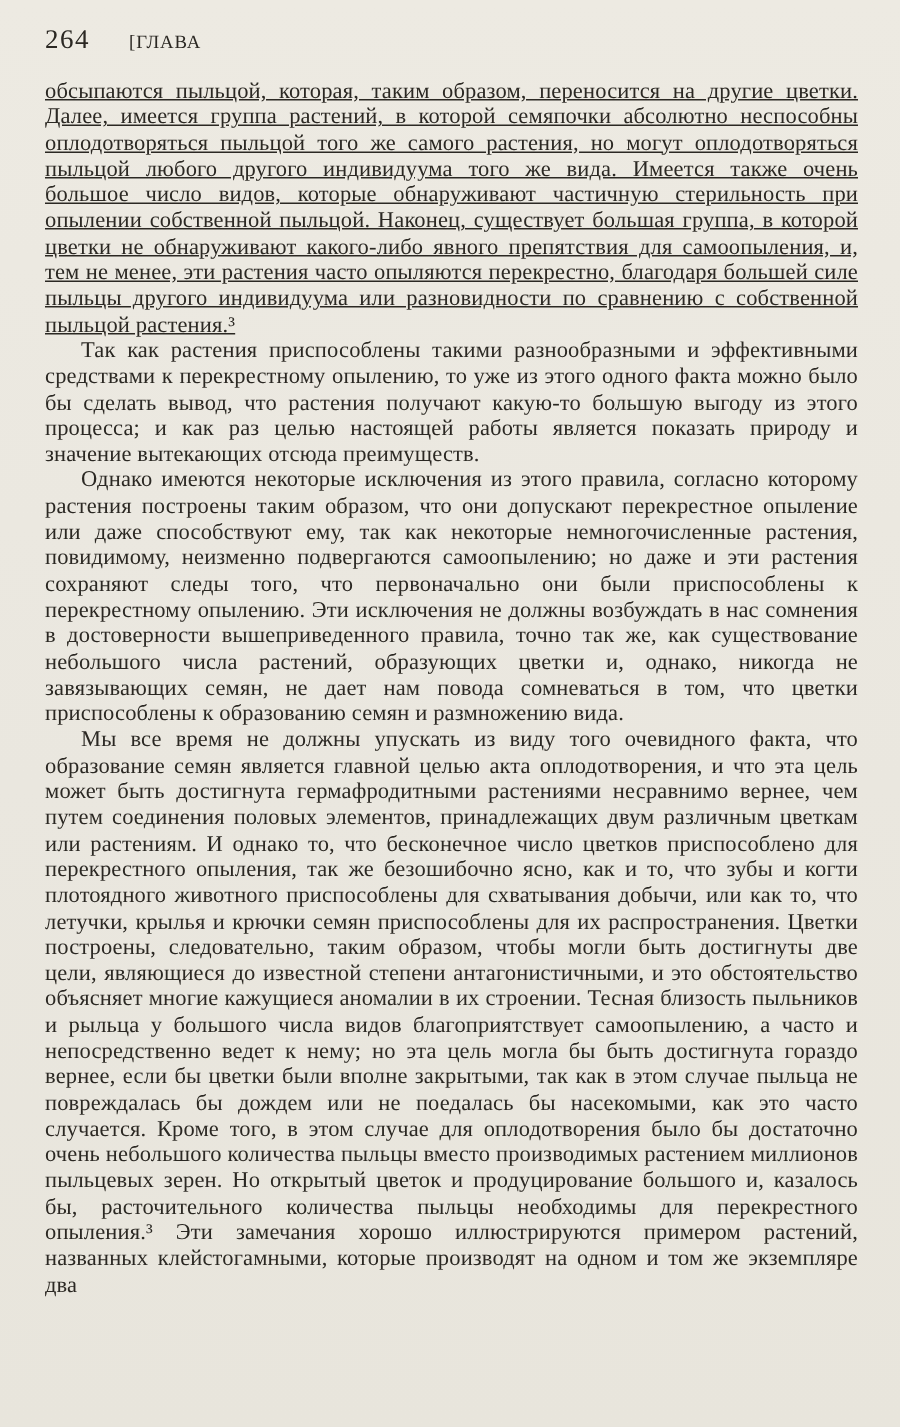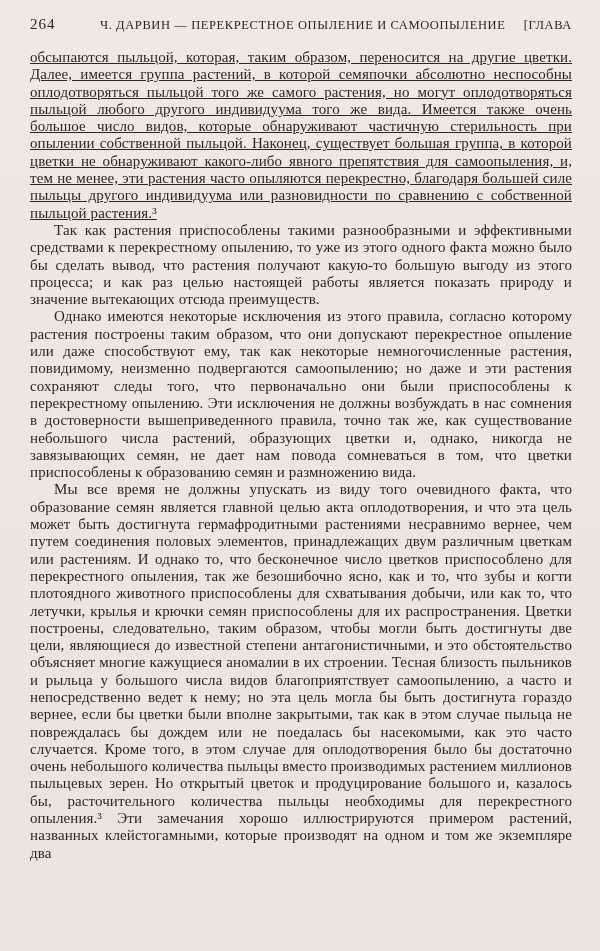--- a/index.html
+++ b/index.html
@@ -22,21 +22,21 @@
     overflow: hidden;
   }
   .header {
     display: flex;
     align-items: baseline;
     font-size: 12.5px;
     margin-bottom: 16px;
     white-space: nowrap;
   }
   .page-number {
-    font-size: 15px;
+    font-size: 18px;
     margin-right: 26px;
     letter-spacing: 1px;
   }
   .running-title {
     flex: 1;
     text-align: center;
     letter-spacing: 0.6px;
   }
   .chapter-marker {
     letter-spacing: 0.6px;
@@ -56,21 +56,20 @@
     text-decoration: underline;
   }
 </style>
 </head>
 <body>
 
 <div class="page">
 
   <div class="header">
     <span class="page-number">264</span>
-    <span class="running-title">Ч. ДАРВИН — ПЕРЕКРЕСТНОЕ ОПЫЛЕНИЕ И САМООПЫЛЕНИЕ</span>
     <span class="chapter-marker">[ГЛАВА</span>
   </div>
 
   <div class="body-text">
     <p class="no-indent">обсыпаются пыльцой, которая, таким образом, переносится на другие цветки. Далее, имеется группа растений, в которой семяпочки абсолютно неспособны оплодотворяться пыльцой того же самого растения, но могут оплодотворяться пыльцой любого другого индивидуума того же вида. Имеется также очень большое число видов, которые обнаруживают частичную стерильность при опылении собственной пыльцой. Наконец, существует большая группа, в которой цветки не обнаруживают какого-либо явного препятствия для самоопыления, и, тем не менее, эти растения часто опыляются перекрестно, благодаря большей силе пыльцы другого индивидуума или разновидности по сравнению с собственной пыльцой растения.³</p>
     <p>Так как растения приспособлены такими разнообразными и эффективными средствами к перекрестному опылению, то уже из этого одного факта можно было бы сделать вывод, что растения получают какую-то большую выгоду из этого процесса; и как раз целью настоящей работы является показать природу и значение вытекающих отсюда преимуществ.</p>
     <p>Однако имеются некоторые исключения из этого правила, согласно которому растения построены таким образом, что они допускают перекрестное опыление или даже способствуют ему, так как некоторые немногочисленные растения, повидимому, неизменно подвергаются самоопылению; но даже и эти растения сохраняют следы того, что первоначально они были приспособлены к перекрестному опылению. Эти исключения не должны возбуждать в нас сомнения в достоверности вышеприведенного правила, точно так же, как существование небольшого числа растений, образующих цветки и, однако, никогда не завязывающих семян, не дает нам повода сомневаться в том, что цветки приспособлены к образованию семян и размножению вида.</p>
     <p>Мы все время не должны упускать из виду того очевидного факта, что образование семян является главной целью акта оплодотворения, и что эта цель может быть достигнута гермафродитными растениями несравнимо вернее, чем путем соединения половых элементов, принадлежащих двум различным цветкам или растениям. И однако то, что бесконечное число цветков приспособлено для перекрестного опыления, так же безошибочно ясно, как и то, что зубы и когти плотоядного животного приспособлены для схватывания добычи, или как то, что летучки, крылья и крючки семян приспособлены для их распространения. Цветки построены, следовательно, таким образом, чтобы могли быть достигнуты две цели, являющиеся до известной степени антагонистичными, и это обстоятельство объясняет многие кажущиеся аномалии в их строении. Тесная близость пыльников и рыльца у большого числа видов благоприятствует самоопылению, а часто и непосредственно ведет к нему; но эта цель могла бы быть достигнута гораздо вернее, если бы цветки были вполне закрытыми, так как в этом случае пыльца не повреждалась бы дождем или не поедалась бы насекомыми, как это часто случается. Кроме того, в этом случае для оплодотворения было бы достаточно очень небольшого количества пыльцы вместо производимых растением миллионов пыльцевых зерен. Но открытый цветок и продуцирование большого и, казалось бы, расточительного количества пыльцы необходимы для перекрестного опыления.³ Эти замечания хорошо иллюстрируются примером растений, названных клейстогамными, которые производят на одном и том же экземпляре два</p>
   </div>
 

